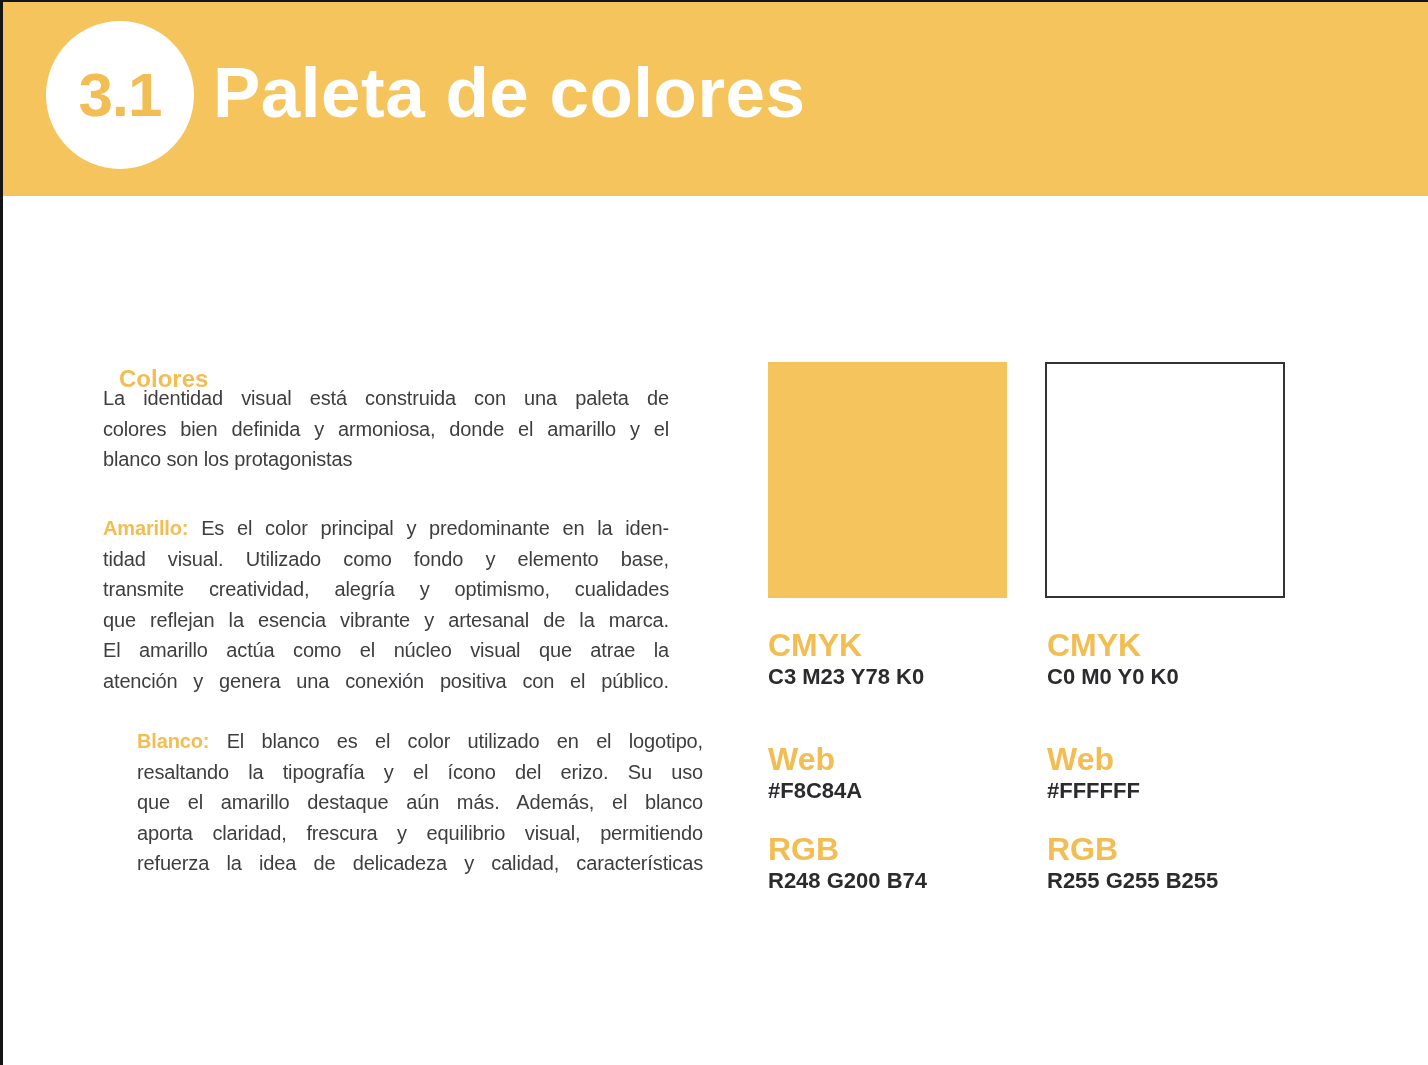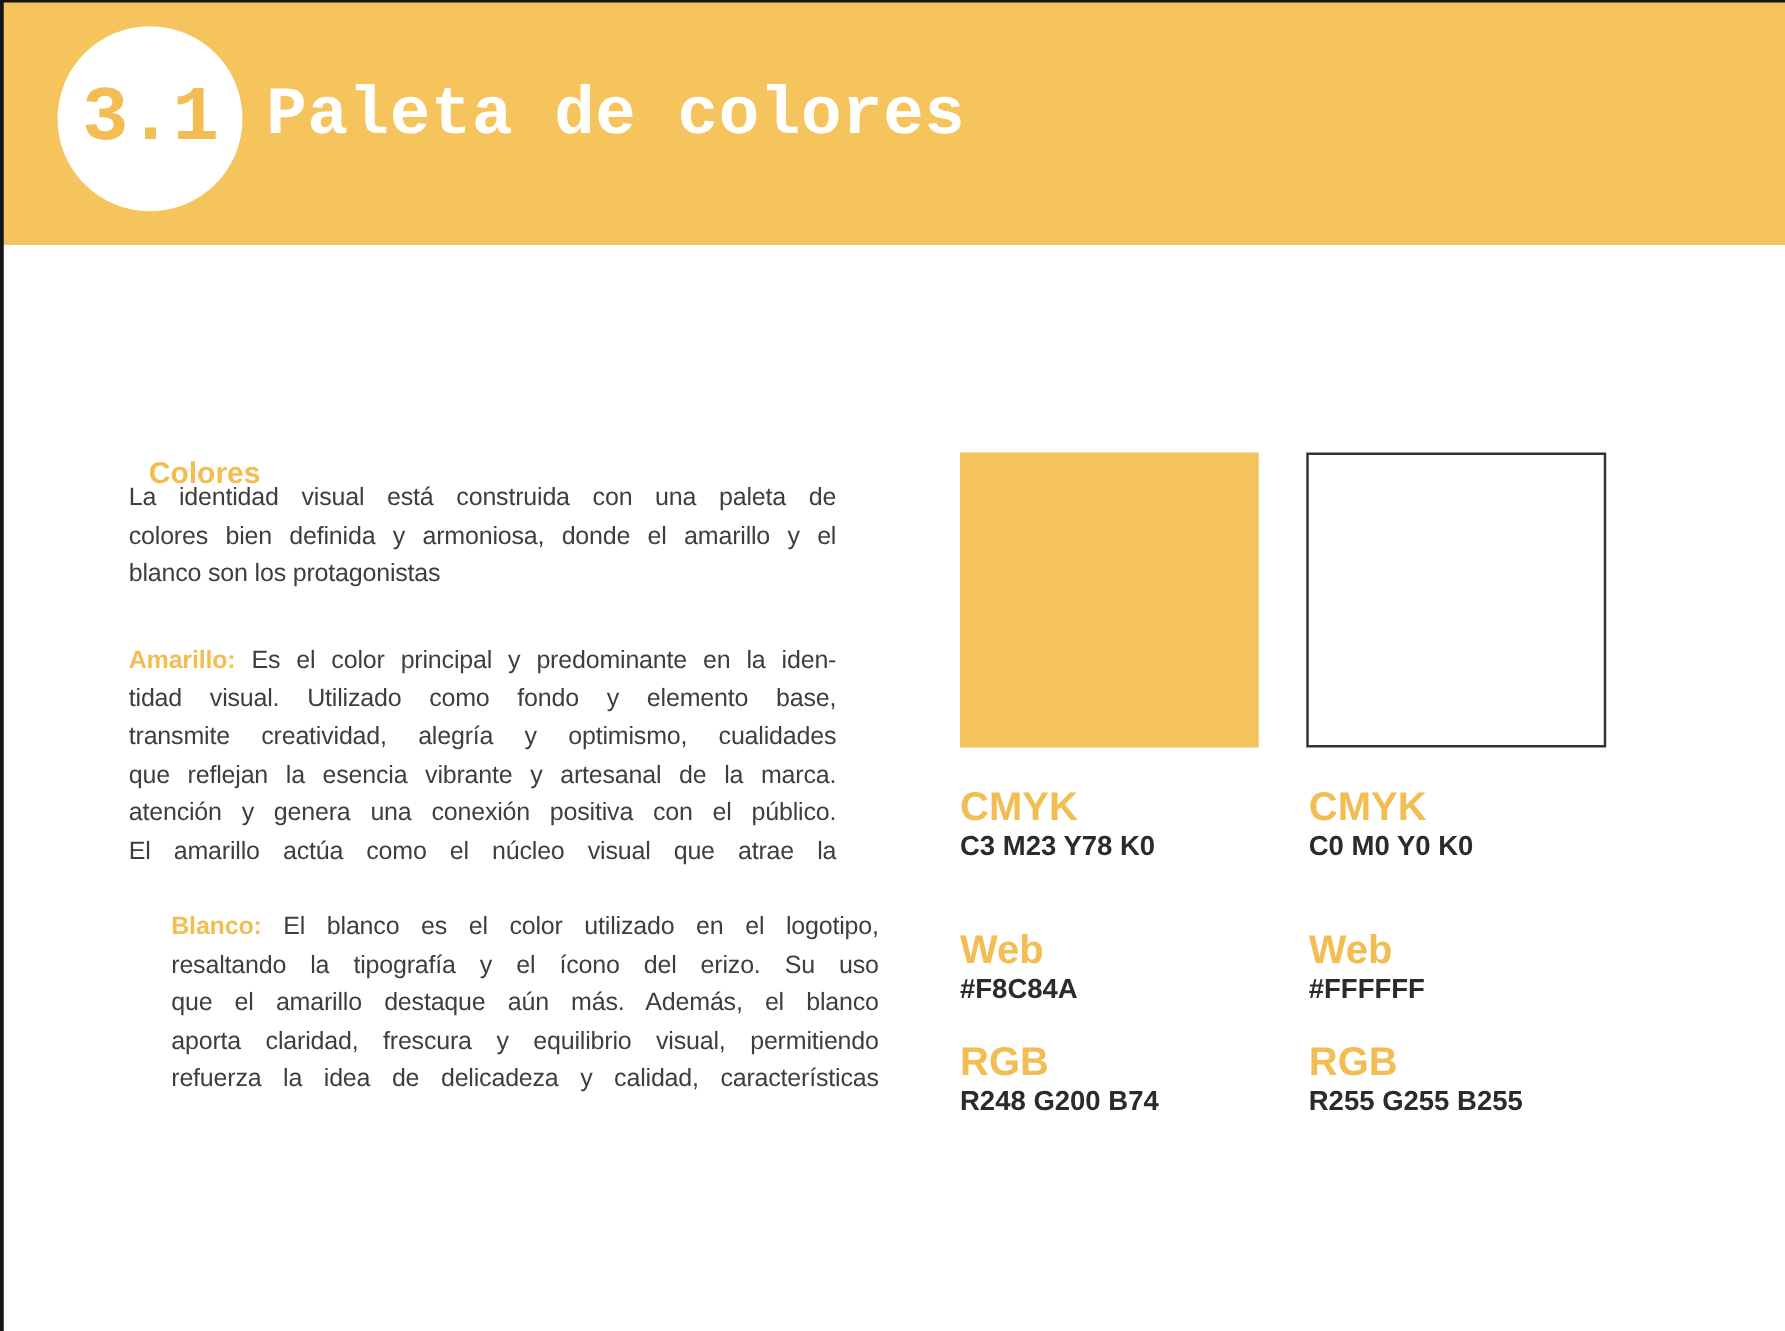--- a/index.html
+++ b/index.html
@@ -28,41 +28,40 @@
     width: 3px; height: 1065px;
     background: var(--page_edge, #151515);
     z-index: 30;
   }
   
   .band {
     position: absolute; left: 0; top: 0;
     width: 1428px; height: 196px;
     background: var(--band, #F5C45C);
     z-index: 1;
-    font-family: Liberation Mono, monospace;
   }
   .circle {
     position: absolute; left: 46px; top: 21px;
     width: 148px; height: 148px;
     background: #ffffff;
     border-radius: 50%;
     display: flex; align-items: center; justify-content: center;
   }
   .circle .num {
     color: var(--accent, #F2BD52);
     font-size: 62px;
     font-weight: 700;
     line-height: 1;
     letter-spacing: -1px;
   }
   .band-title {
     position: absolute; left: 213px; top: 66px;
     margin: 0;
     color: var(--header_text, #ffffff);
-    font-size: 54px;
+    font-size: 71px;
     font-weight: 700;
     line-height: 54px;
     letter-spacing: 0.5px;
     white-space: nowrap;
   }
   
   .textcol {
     position: absolute; left: 103px; top: 351px;
     width: 566px; height: 600px;
   }
@@ -155,22 +154,22 @@
       <div class="jline">La identidad visual está construida con una paleta de</div>
       <div class="jline">colores bien definida y armoniosa, donde el amarillo y el</div>
       <div class="jlast">blanco son los protagonistas</div>
     </div>
 
     <div class="para para-amarillo">
       <div class="jline"><span class="accent lead">Amarillo:</span><span> Es el color principal y predominante en la iden-</span></div>
       <div class="jline">tidad visual. Utilizado como fondo y elemento base,</div>
       <div class="jline">transmite creatividad, alegría y optimismo, cualidades</div>
       <div class="jline">que reflejan la esencia vibrante y artesanal de la marca.</div>
+      <div class="jline">El amarillo actúa como el núcleo visual que atrae la</div>
       <div class="jline">atención y genera una conexión positiva con el público.</div>
-      <div class="jline">El amarillo actúa como el núcleo visual que atrae la</div>
     </div>
 
     <div class="para para-blanco">
       <div class="jline"><span class="accent lead">Blanco:</span><span> El blanco es el color utilizado en el logotipo,</span></div>
       <div class="jline">resaltando la tipografía y el ícono del erizo. Su uso</div>
       <div class="jline">que el amarillo destaque aún más. Además, el blanco</div>
       <div class="jline">aporta claridad, frescura y equilibrio visual, permitiendo</div>
       <div class="jline">refuerza la idea de delicadeza y calidad, características</div>
     </div>
   </section>

